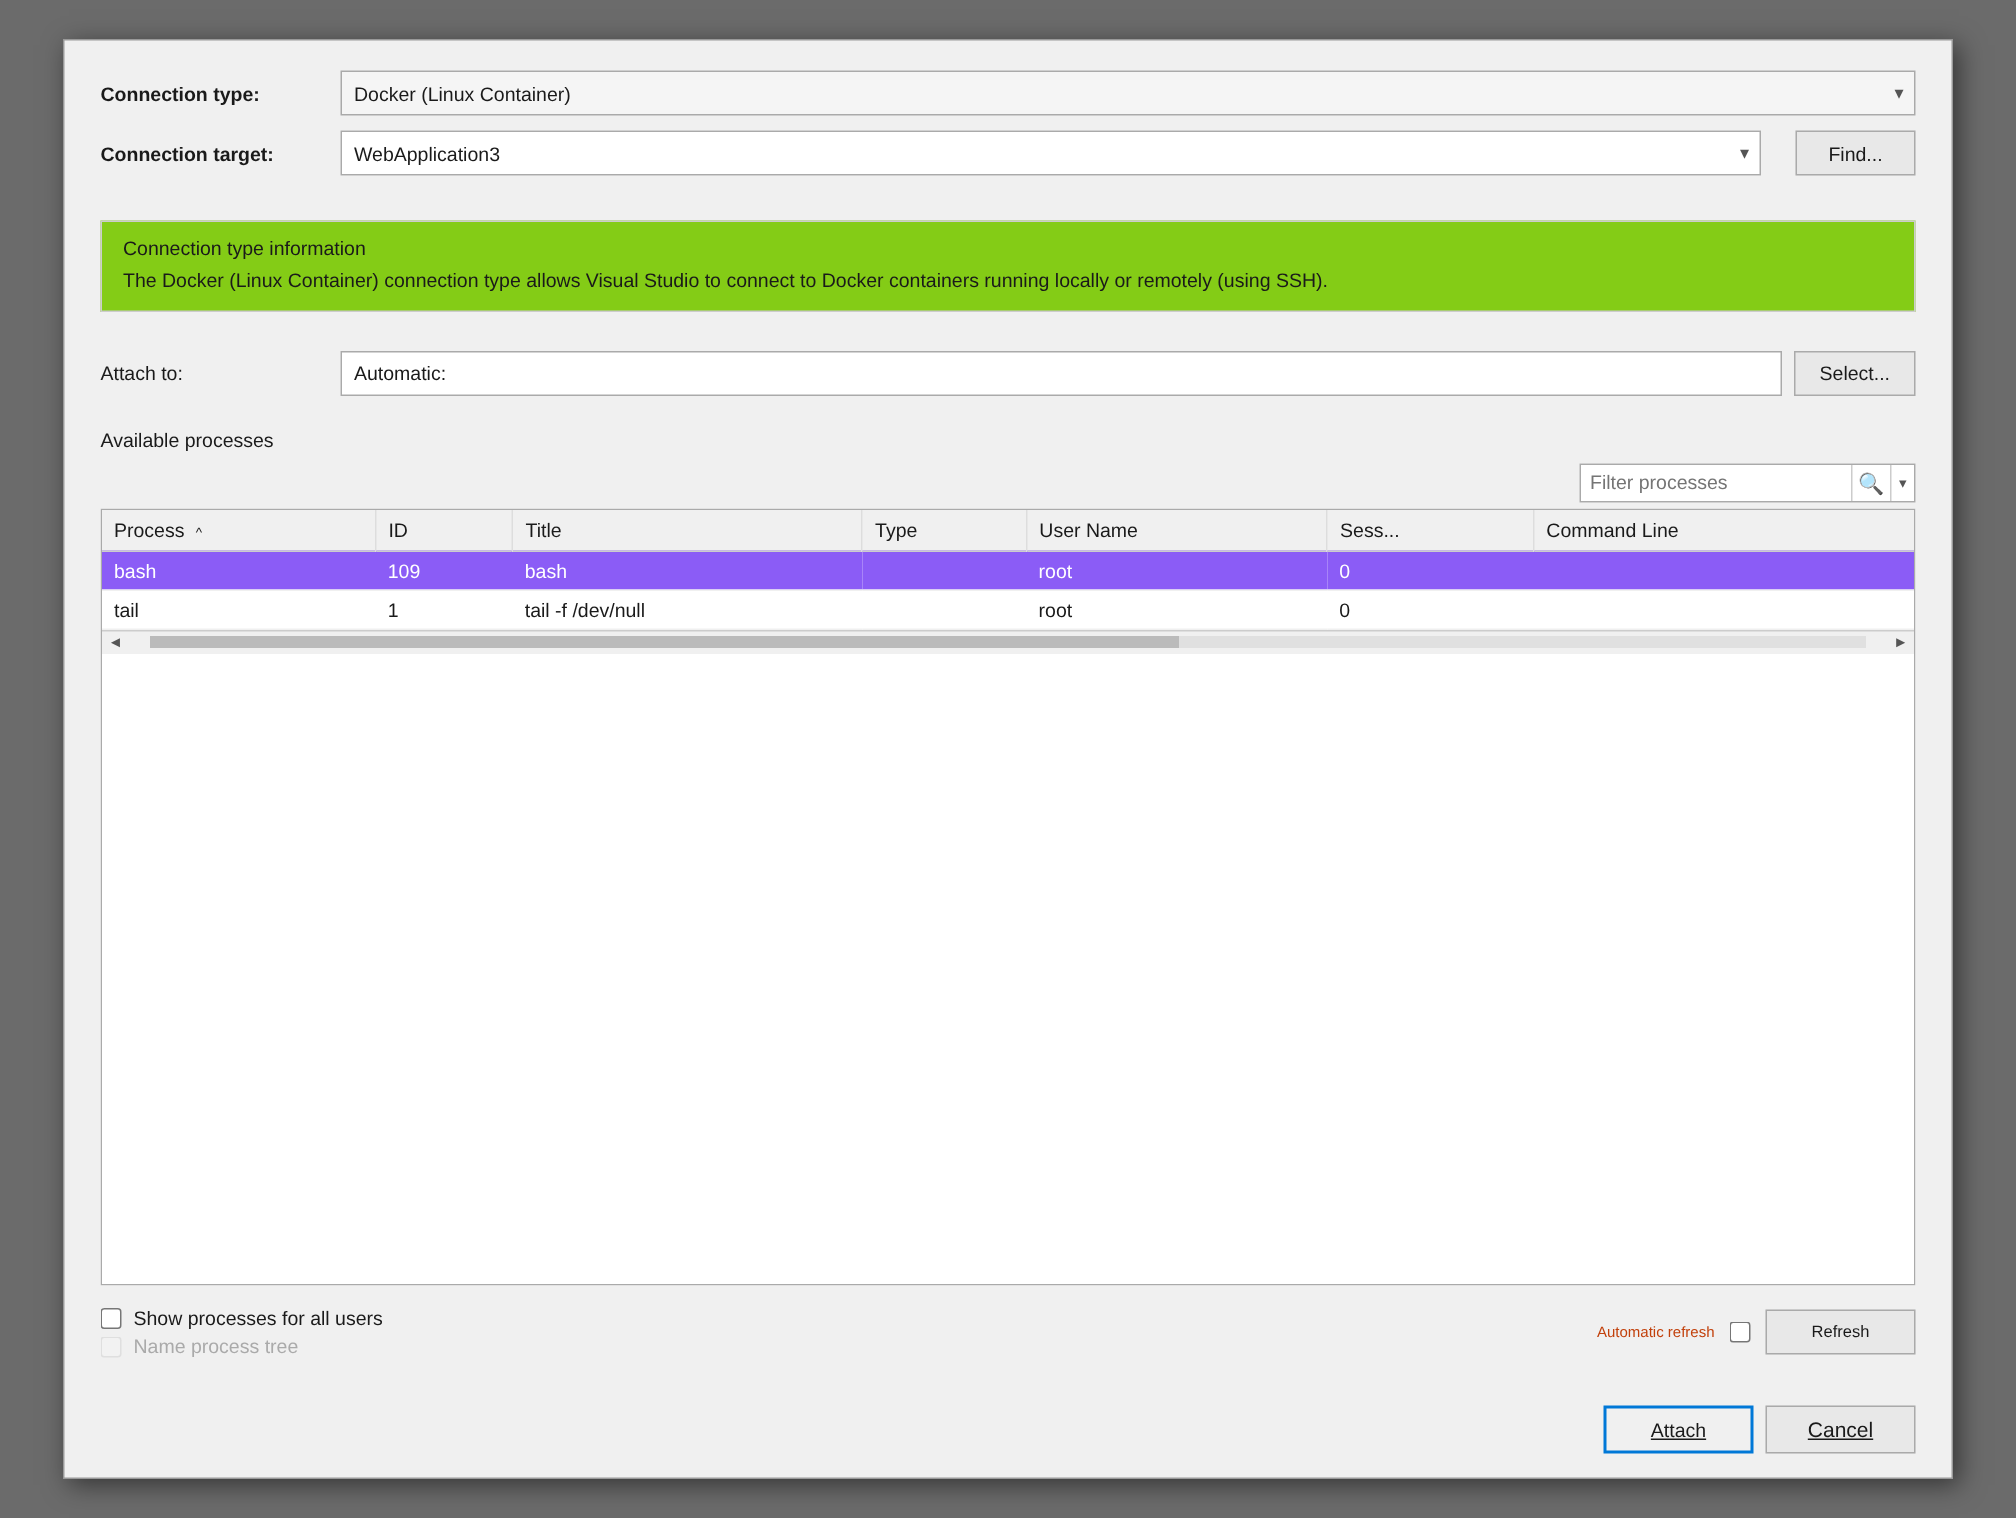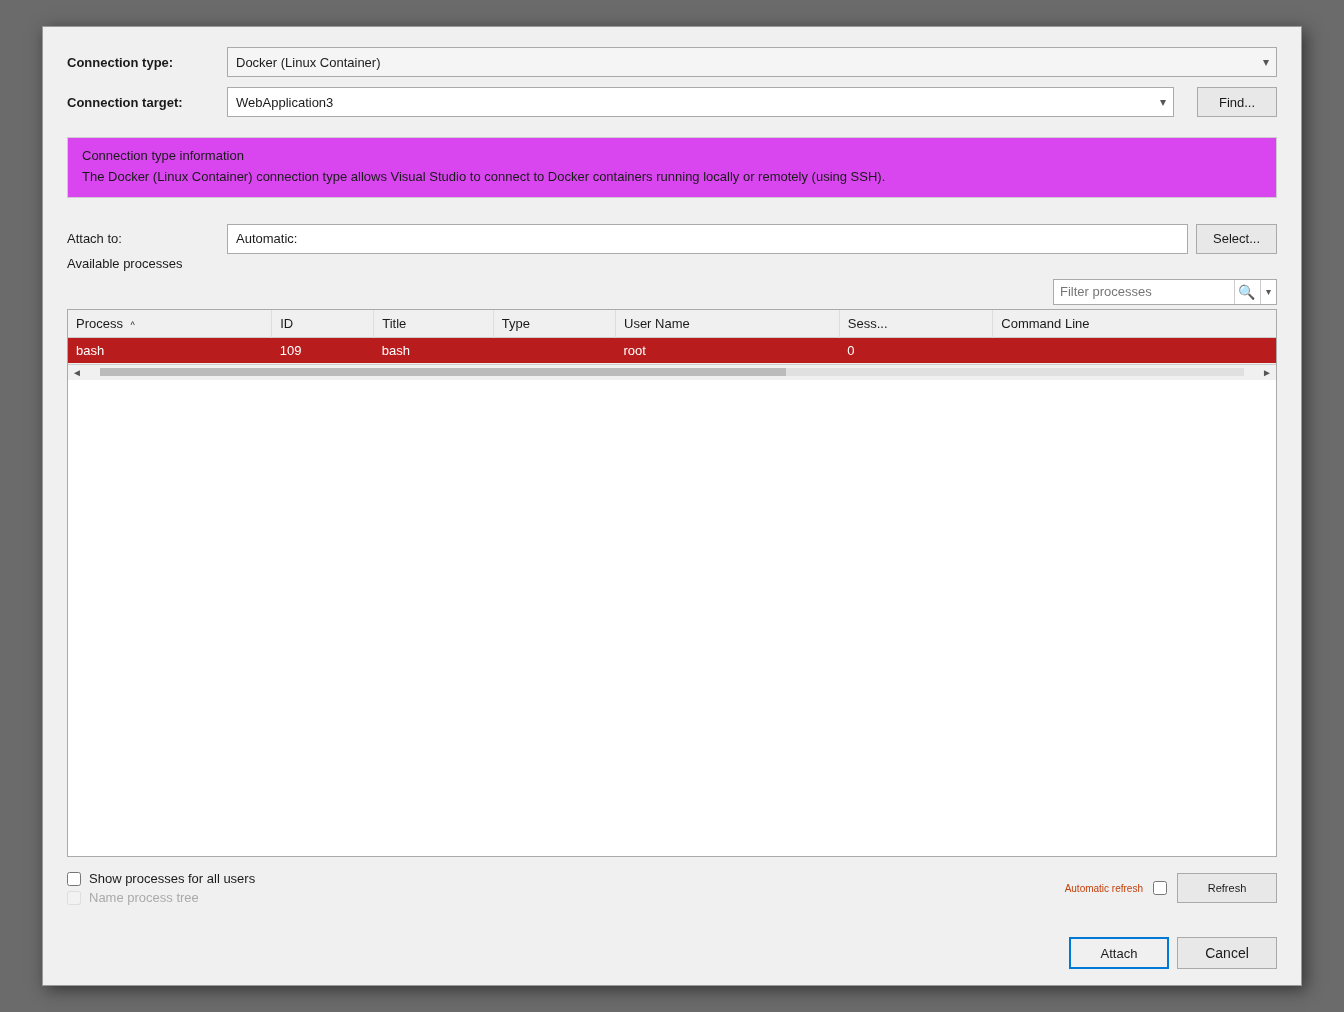--- a/index.html
+++ b/index.html
@@ -135,40 +135,40 @@
       background: #e8e8e8;
       font-size: 13px;
       cursor: pointer;
       height: 30px;
       color: #1a1a1a;
       min-width: 80px;
       white-space: nowrap;
     }
     .info-box {
       border: 1px solid #ccc;
-      background: #d946ef;
+      background: #84cc16;
       padding: 10px 14px;
       margin-bottom: 18px;
-      margin-top: 10px;
+      margin-top: 20px;
     }
     .info-box-title {
       font-size: 13px;
       font-weight: normal;
       margin-bottom: 4px;
       color: #1a1a1a;
     }
     .info-box-text {
       font-size: 13px;
       color: #1a1a1a;
       line-height: 1.5;
     }
     .attach-to-row {
       display: flex;
       align-items: center;
-      margin-bottom: 2px;
+      margin-bottom: 22px;
       margin-top: 8px;
     }
     .attach-label {
       width: 160px;
       font-size: 13px;
       flex-shrink: 0;
     }
     .attach-input {
       flex: 1;
       border: 1px solid #aaa;
@@ -257,21 +257,21 @@
       cursor: pointer;
       white-space: nowrap;
     }
     .process-table thead th:last-child {
       border-right: none;
     }
     .process-table tbody tr {
       border-bottom: 1px solid #f0f0f0;
     }
     .process-table tbody tr.selected {
-      background: #b91c1c;
+      background: #8b5cf6;
       color: white;
     }
     .process-table tbody td {
       padding: 5px 8px;
       font-size: 13px;
       white-space: nowrap;
     }
     .sort-indicator {
       font-size: 9px;
       margin-left: 4px;
@@ -361,20 +361,21 @@
       color: #1a1a1a;
       min-width: 100px;
     }
     .dialog-footer {
       display: flex;
       justify-content: flex-end;
       align-items: center;
       padding: 12px 24px 16px;
       gap: 8px;
       border-top: none;
+      text-decoration: underline;
     }
     .btn-attach {
       padding: 6px 24px;
       border: 2px solid #0078d7;
       background: #f0f0f0;
       font-size: 13px;
       cursor: pointer;
       height: 32px;
       color: #1a1a1a;
       min-width: 100px;
@@ -462,20 +463,29 @@
           <tbody id="process-table-body">
           <tr class="selected">
                 <td>bash</td>
                 <td>109</td>
                 <td>bash</td>
                 <td></td>
                 <td>root</td>
                 <td>0</td>
                 <td></td>
               </tr>
+              <tr>
+                <td>tail</td>
+                <td>1</td>
+                <td>tail -f /dev/null</td>
+                <td></td>
+                <td>root</td>
+                <td>0</td>
+                <td></td>
+              </tr>
             </tbody>
         </table>
 
         <div class="scrollbar-area">
           <span class="scroll-arrow scroll-arrow-left">◄</span>
           <div class="scrollbar-track">
             <div class="scrollbar-thumb"></div>
           </div>
           <span class="scroll-arrow scroll-arrow-right">►</span>
         </div>

